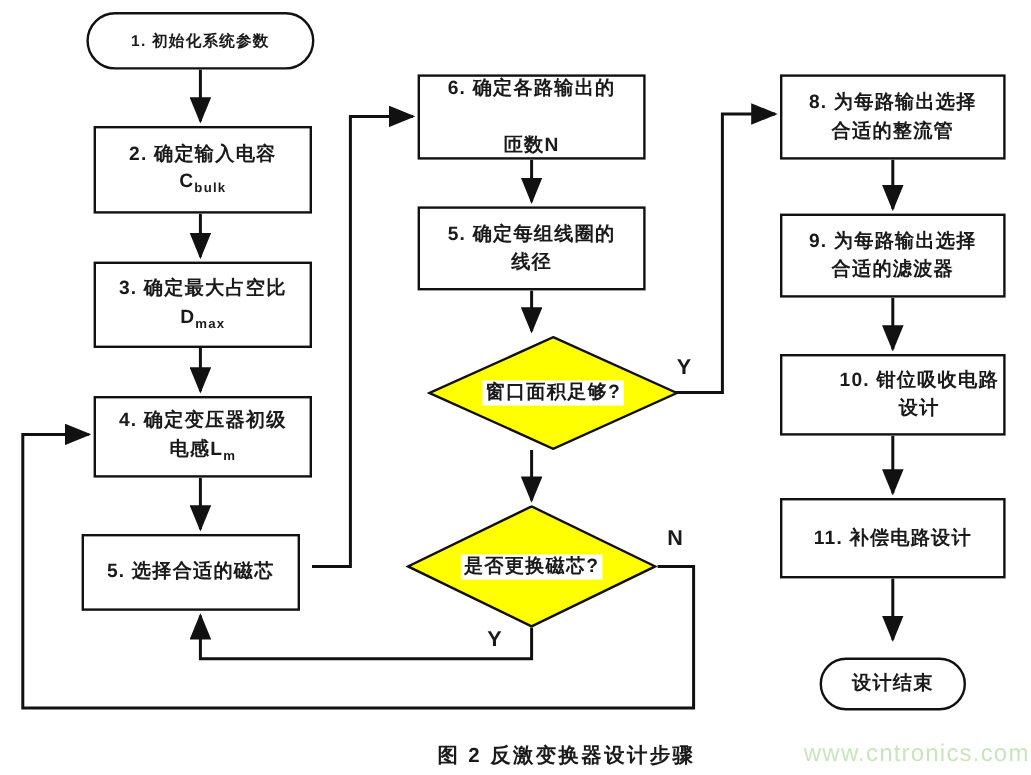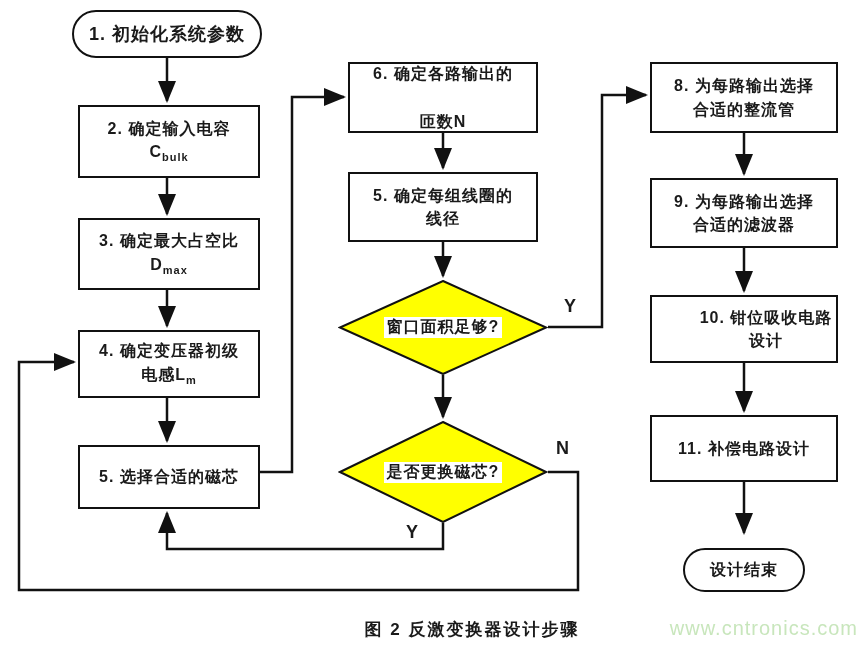--- a/index.html
+++ b/index.html
@@ -111,54 +111,54 @@
       <path d="M548,327 H602 V95 H646" marker-end="url(#ah)"></path>
       <path d="M548,472 H578 V590 H19 V362 H74" marker-end="url(#ah)"></path>
       <path d="M443,523 V549 H167 V513" marker-end="url(#ah)"></path>
       <path d="M744,133 V174" marker-end="url(#ah)"></path>
       <path d="M744,248 V291" marker-end="url(#ah)"></path>
       <path d="M744,363 V411" marker-end="url(#ah)"></path>
       <path d="M744,482 V533" marker-end="url(#ah)"></path>
     </g>
   </svg>
 
-  <div class="node stadium" style="left:72px; top:10px; width:190px; height:48px; font-size:18px;">
+  <div class="node stadium" style="left:72px; top:10px; width:190px; height:48px; font-size:13px;">
     <span>1. 初始化系统参数</span>
   </div>
 
   <div class="node" style="left:78px; top:105px; width:182px; height:73px;">
     <span>2. 确定输入电容</span>
     <span><span>C</span><sub>bulk</sub></span>
   </div>
 
   <div class="node" style="left:78px; top:218px; width:182px; height:72px;">
     <span>3. 确定最大占空比</span>
     <span><span>D</span><sub>max</sub></span>
   </div>
 
   <div class="node" style="left:78px; top:330px; width:182px; height:68px;">
     <span>4. 确定变压器初级</span>
     <span><span>电感L</span><sub>m</sub></span>
   </div>
 
-  <div class="node" style="left:78px; top:445px; width:182px; height:64px;align-items:center;">
+  <div class="node" style="left:68px; top:445px; width:182px; height:64px;align-items:center;">
     <span>5. 选择合适的磁芯</span>
   </div>
 
   <div class="node" style="left:348px; top:62px; width:190px; height:71px;gap:24px;">
     <span>6. 确定各路输出的</span>
     <span>匝数N</span>
   </div>
 
   <div class="node" style="left:348px; top:172px; width:190px; height:70px;">
     <span>5. 确定每组线圈的</span>
     <span>线径</span>
   </div>
 
-  <div class="diamond" style="left:338px; top:280px; width:210px; height:95px;">
+  <div class="diamond" style="left:356px; top:280px; width:210px; height:95px;">
     <svg width="210" height="95" viewBox="0 0 210 95">
       <polygon points="105,1 208,47.5 105,94 2,47.5" fill="#ffff00" stroke="#111111" stroke-width="2"></polygon>
     </svg>
     <span class="dlabel">窗口面积足够?</span>
   </div>
 
   <div class="diamond" style="left:338px; top:421px; width:210px; height:102px;">
     <svg width="210" height="102" viewBox="0 0 210 102">
       <polygon points="105,1 208,51 105,101 2,51" fill="#ffff00" stroke="#111111" stroke-width="2"></polygon>
     </svg>

